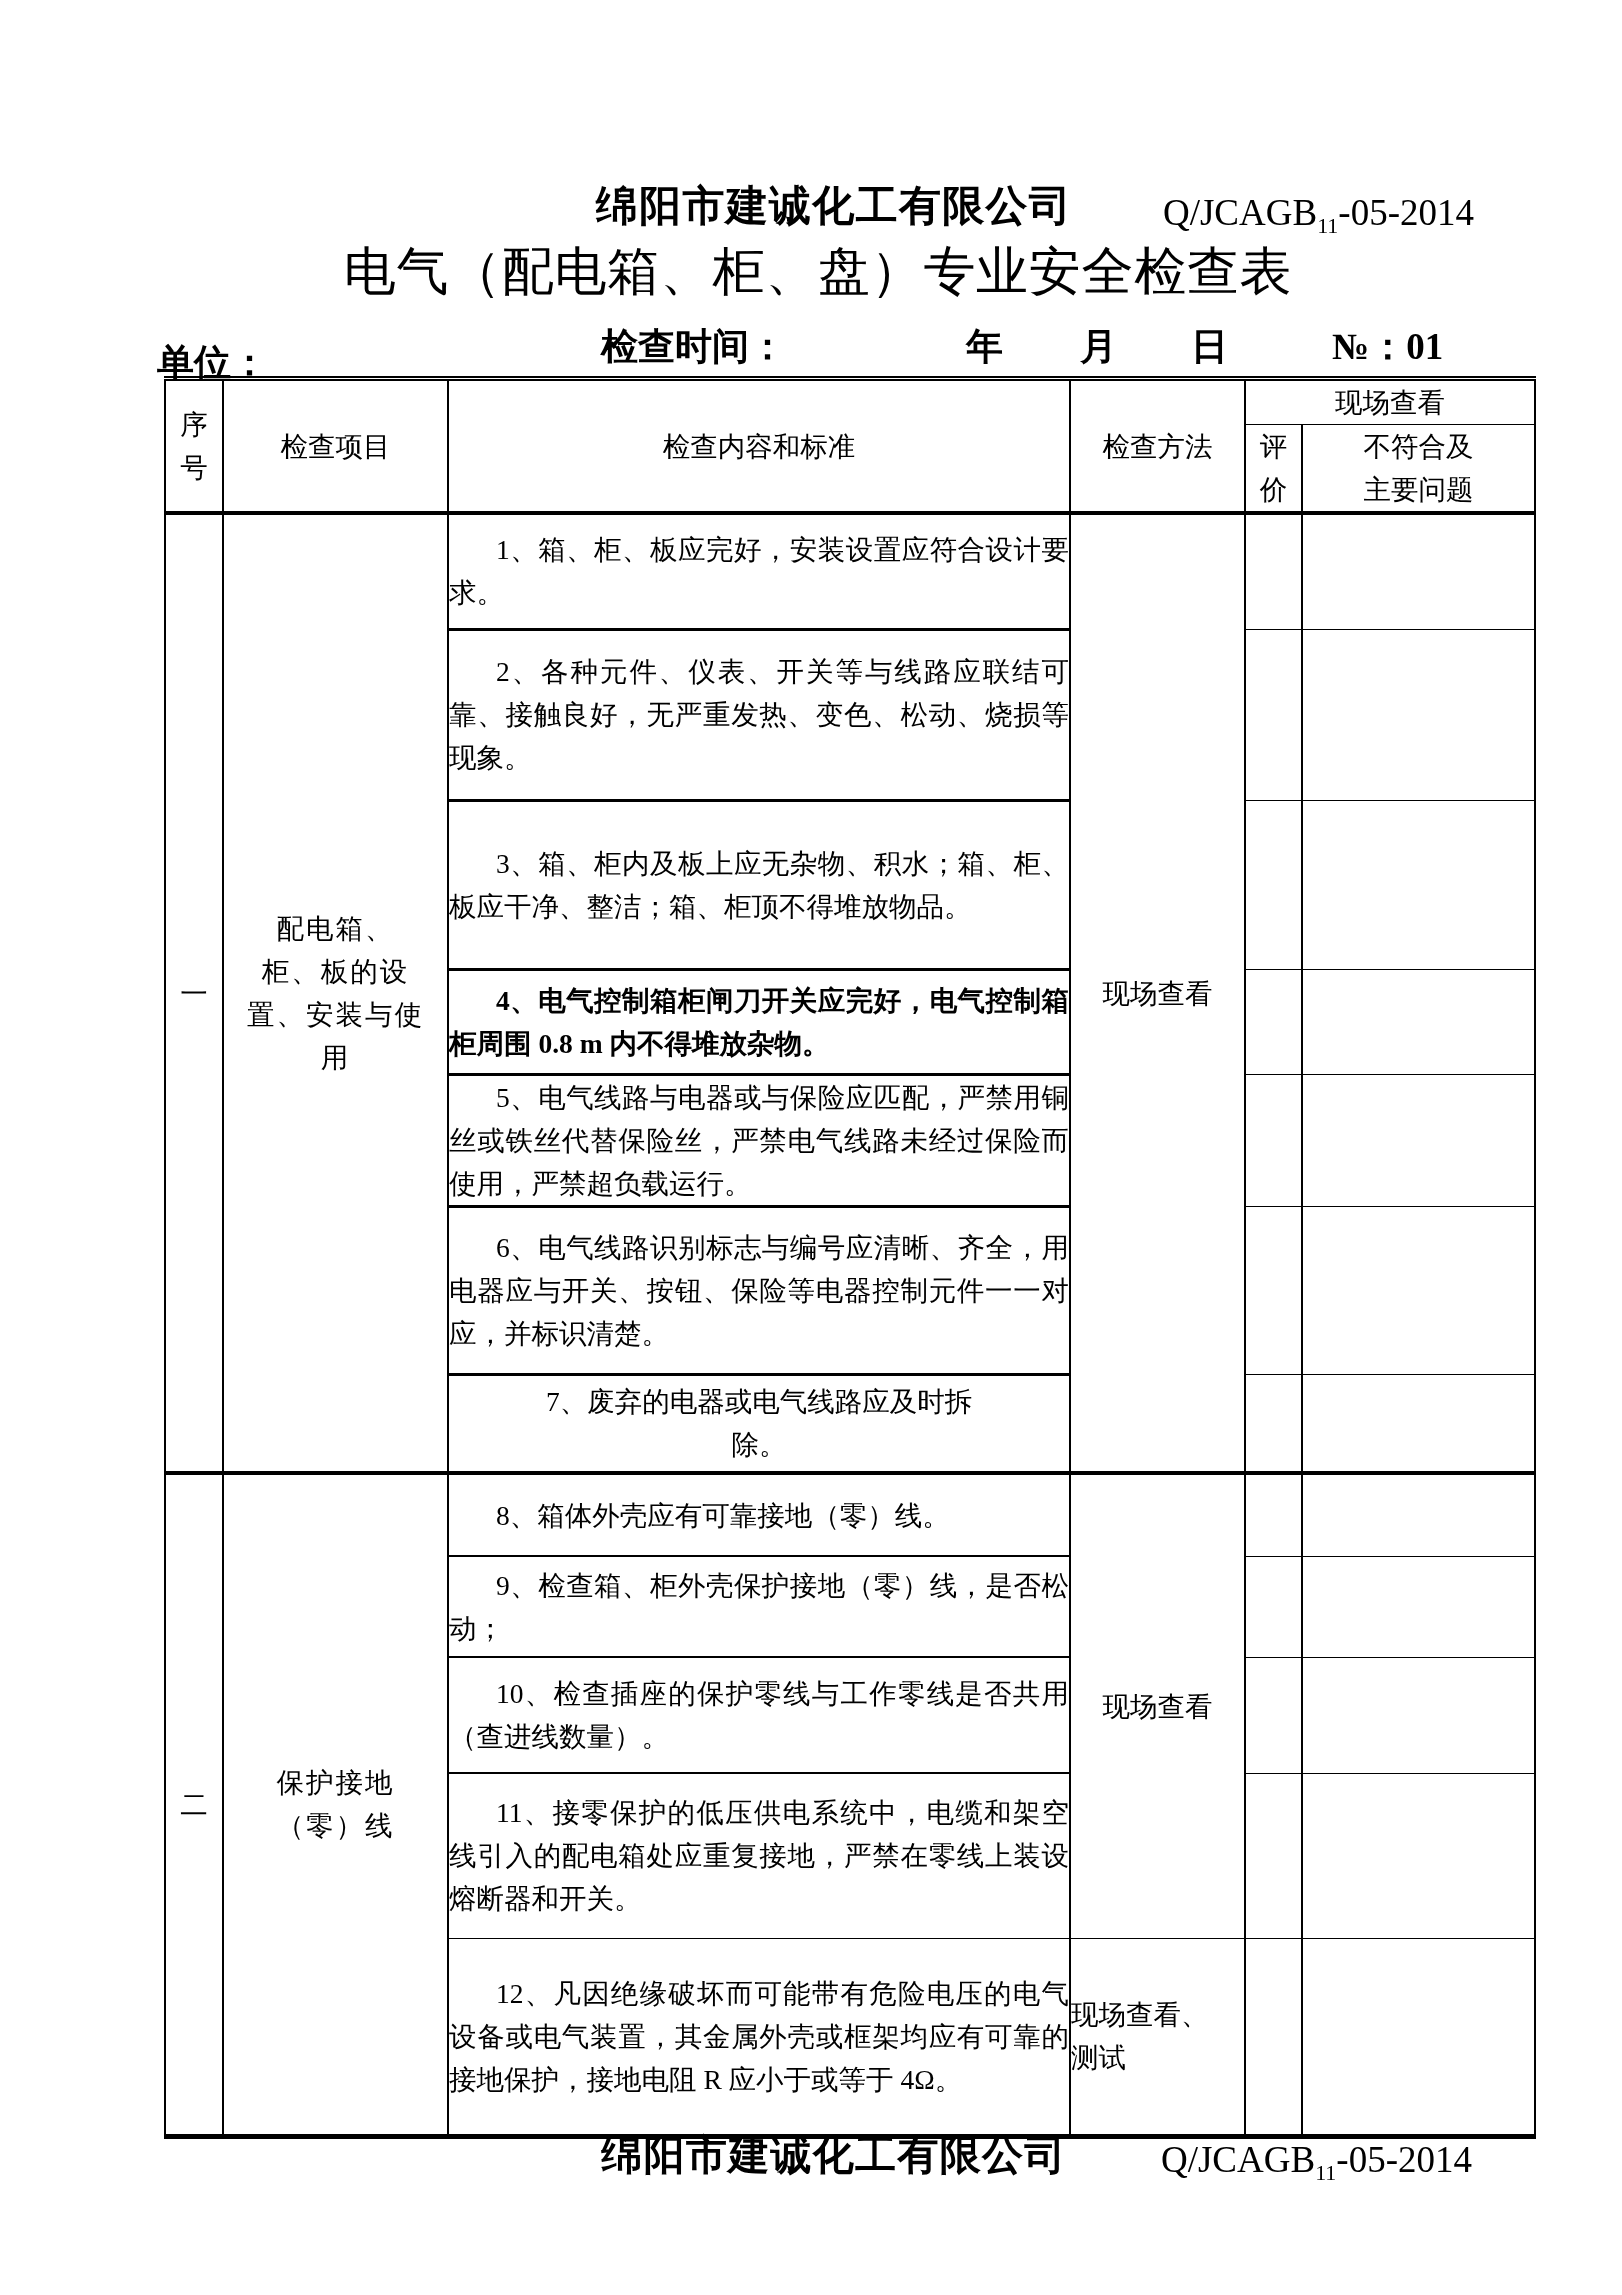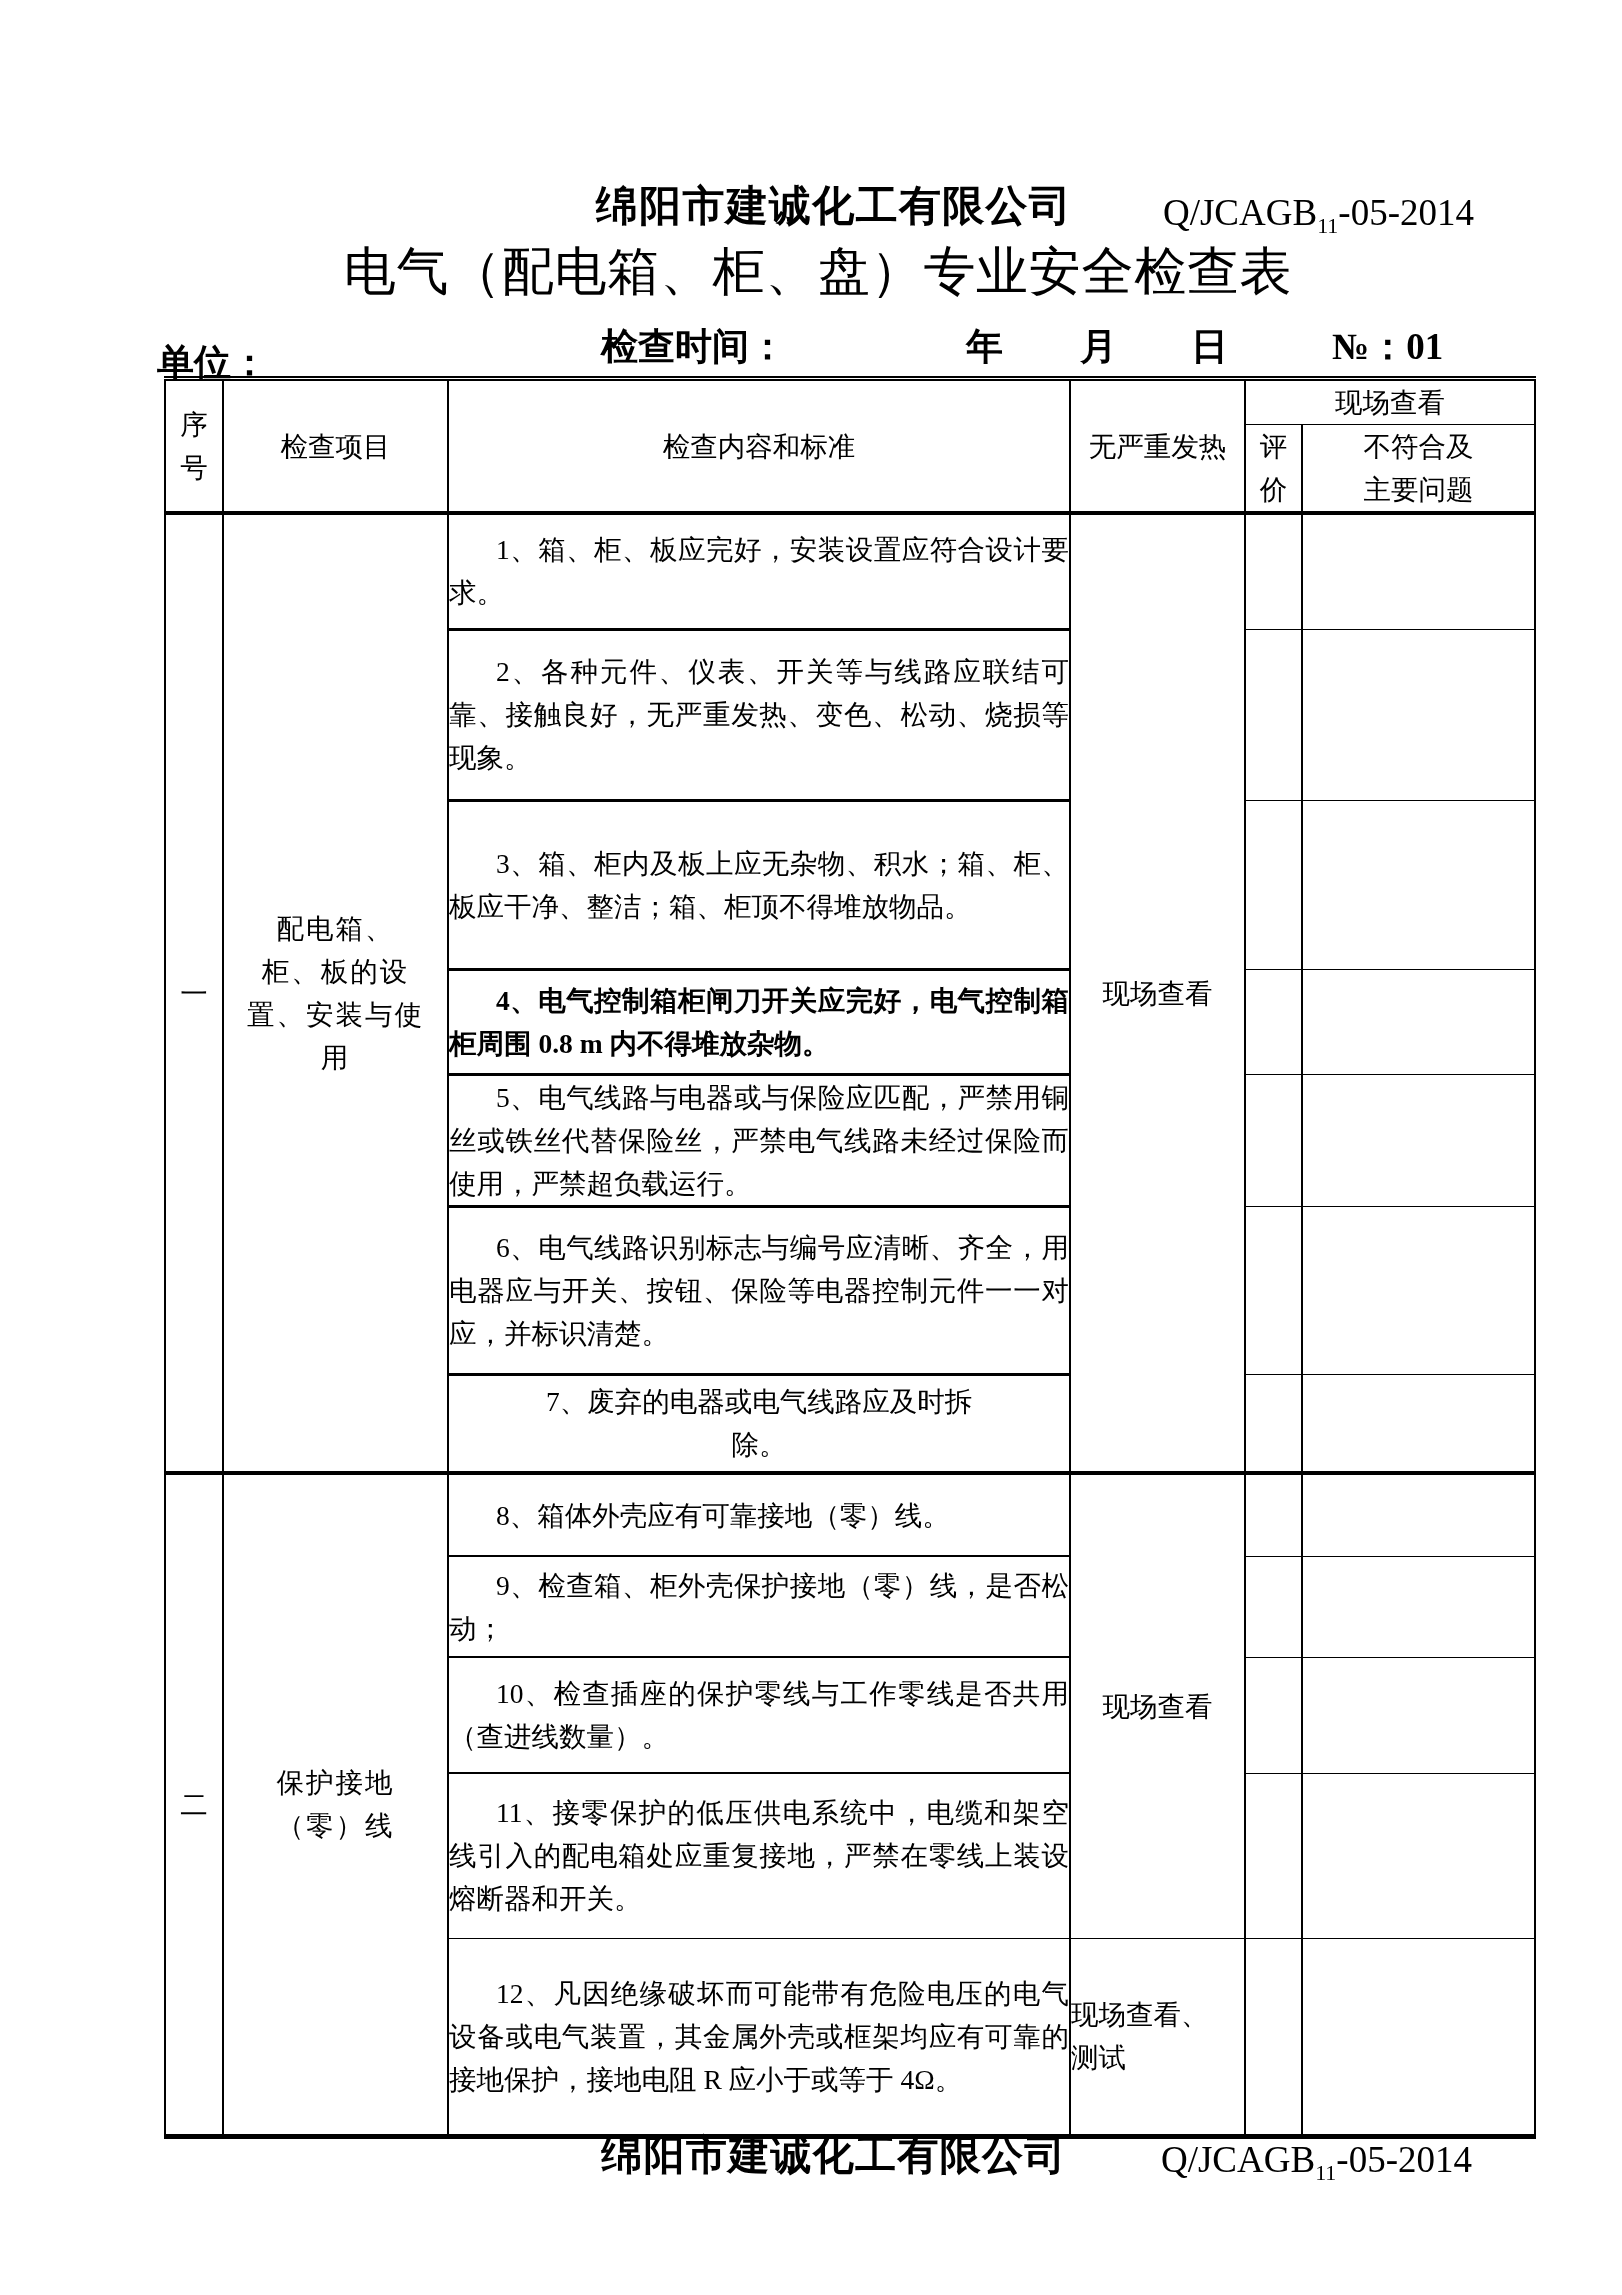--- a/index.html
+++ b/index.html
@@ -116,21 +116,21 @@
         <col style="width:57px">
         <col style="width:233px">
     </colgroup>
 
     <tbody>
         <tr class="h1">
       <td class="hcell" rowspan="2">序
 号</td>
       <td class="hcell" rowspan="2">检查项目</td>
       <td class="hcell" rowspan="2">检查内容和标准</td>
-      <td class="hcell" rowspan="2">无严重发热</td>
+      <td class="hcell" rowspan="2">检查方法</td>
       <td class="hsub" colspan="2">现场查看</td>
     </tr>
     <tr class="h2">
       <td class="hsub">评
 价</td>
       <td class="hsub">不符合及
 主要问题</td>
     </tr>
 
     <tr class="r1">

